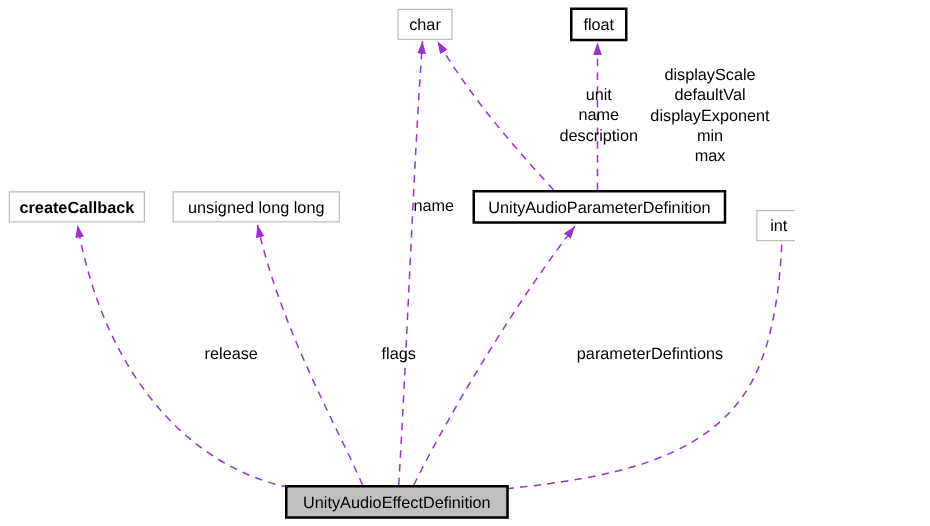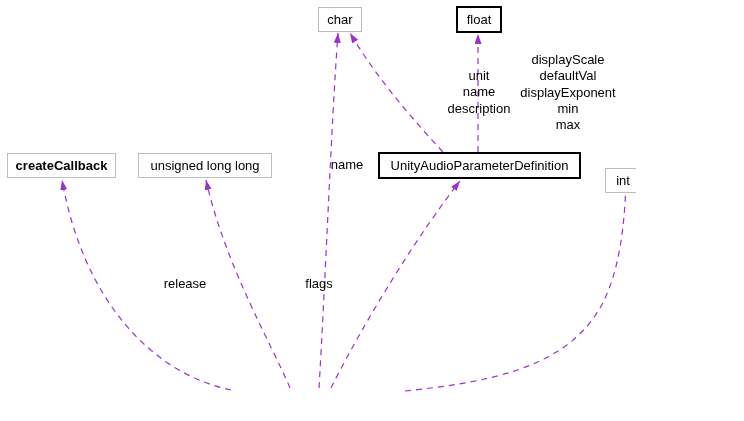--- a/index.html
+++ b/index.html
@@ -71,27 +71,29 @@
   <div class="node bold" style="left:456px;top:6px;width:46px;height:27px;">float</div>
 
   <div class="node plain" style="left:7px;top:153px;width:109px;height:25px;font-weight:bold;">createCallback</div>
 
   <div class="node plain" style="left:138px;top:153px;width:134px;height:25px;">unsigned long long</div>
 
   <div class="node bold" style="left:378px;top:152px;width:203px;height:27px;">UnityAudioParameterDefinition</div>
 
   <div class="node plain" style="left:605px;top:168px;width:36px;height:25px;">int</div>
 
+  <div class="node main" style="left:228px;top:388px;width:179px;height:27px;">UnityAudioEffectDefinition</div>
 
   <div class="elabel" style="left:185px;top:283px;">release</div>
 
   <div class="elabel" style="left:283px;top:283px;margin-left:36px;">flags</div>
 
   <div class="elabel" style="left:347px;top:164px;">name</div>
 
+  <div class="elabel" style="left:520px;top:283px;">parameterDefintions</div>
 
   <div class="fields" style="left:443px;top:68px;margin-left:36px;">unit
 name
 description</div>
 
   <div class="fields" style="left:528px;top:52px;margin-left:40px;">displayScale
 defaultVal
 displayExponent
 min
 max</div>

